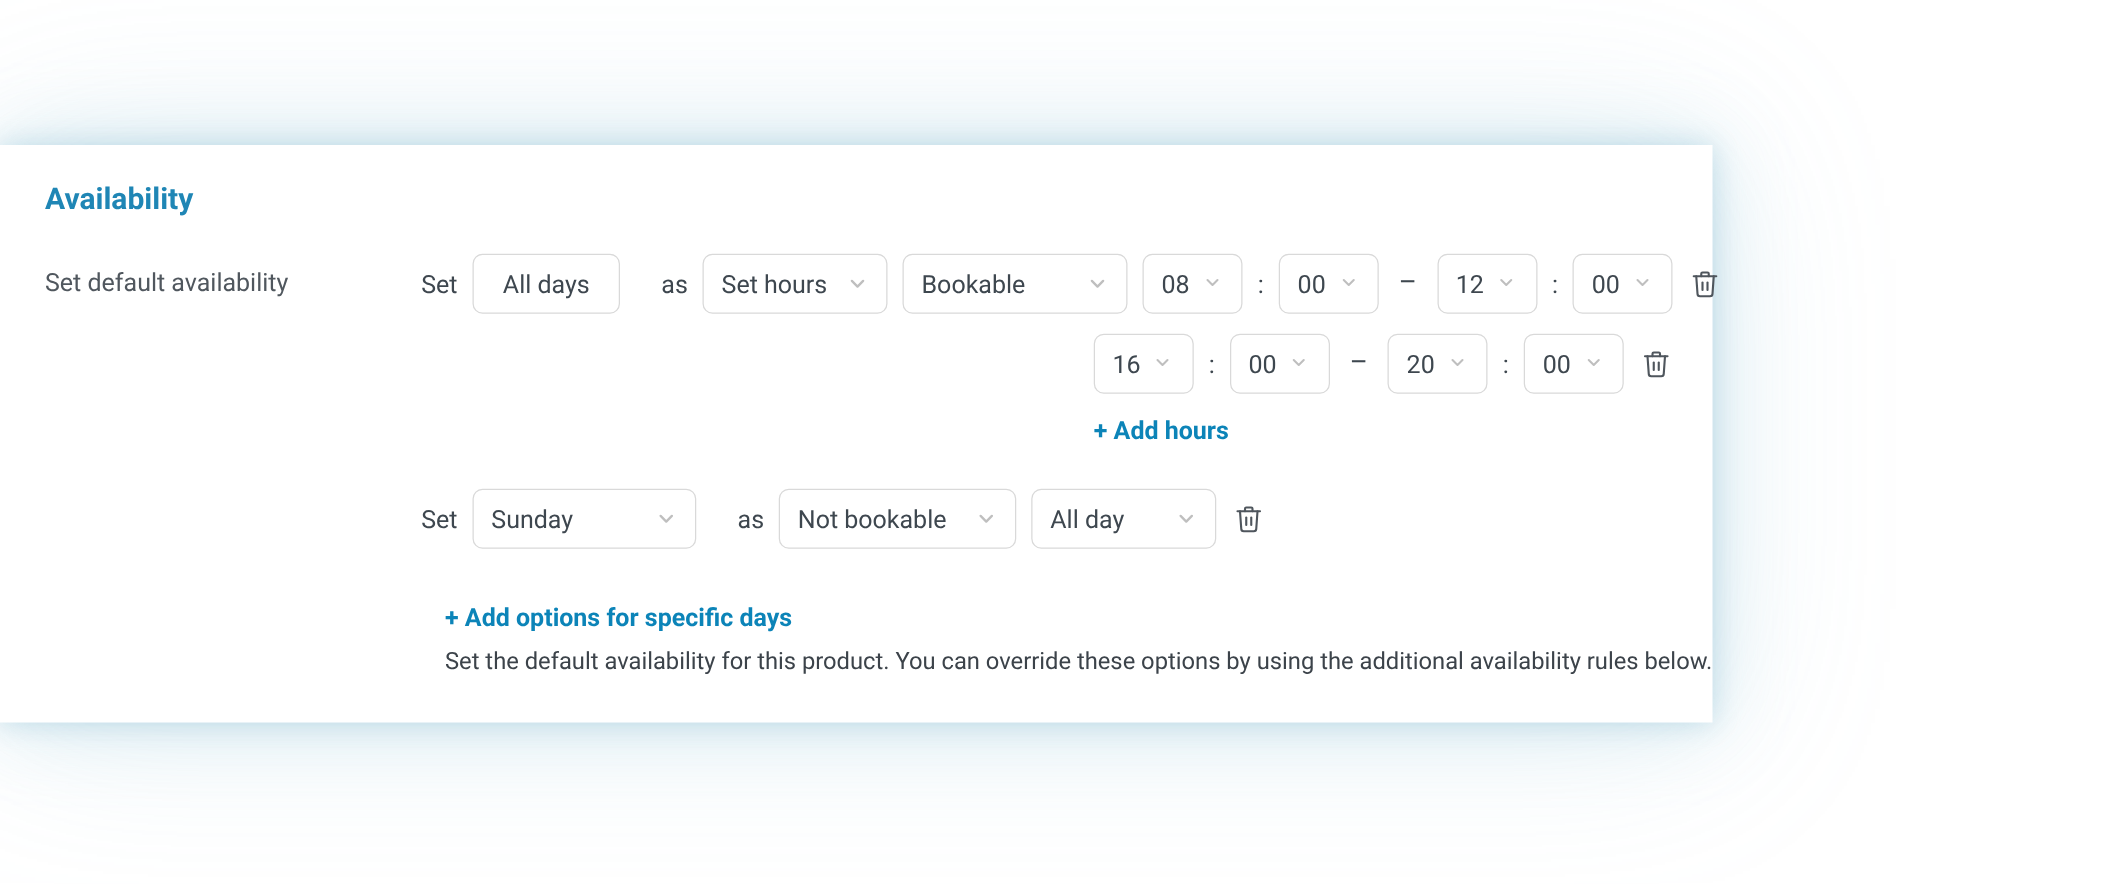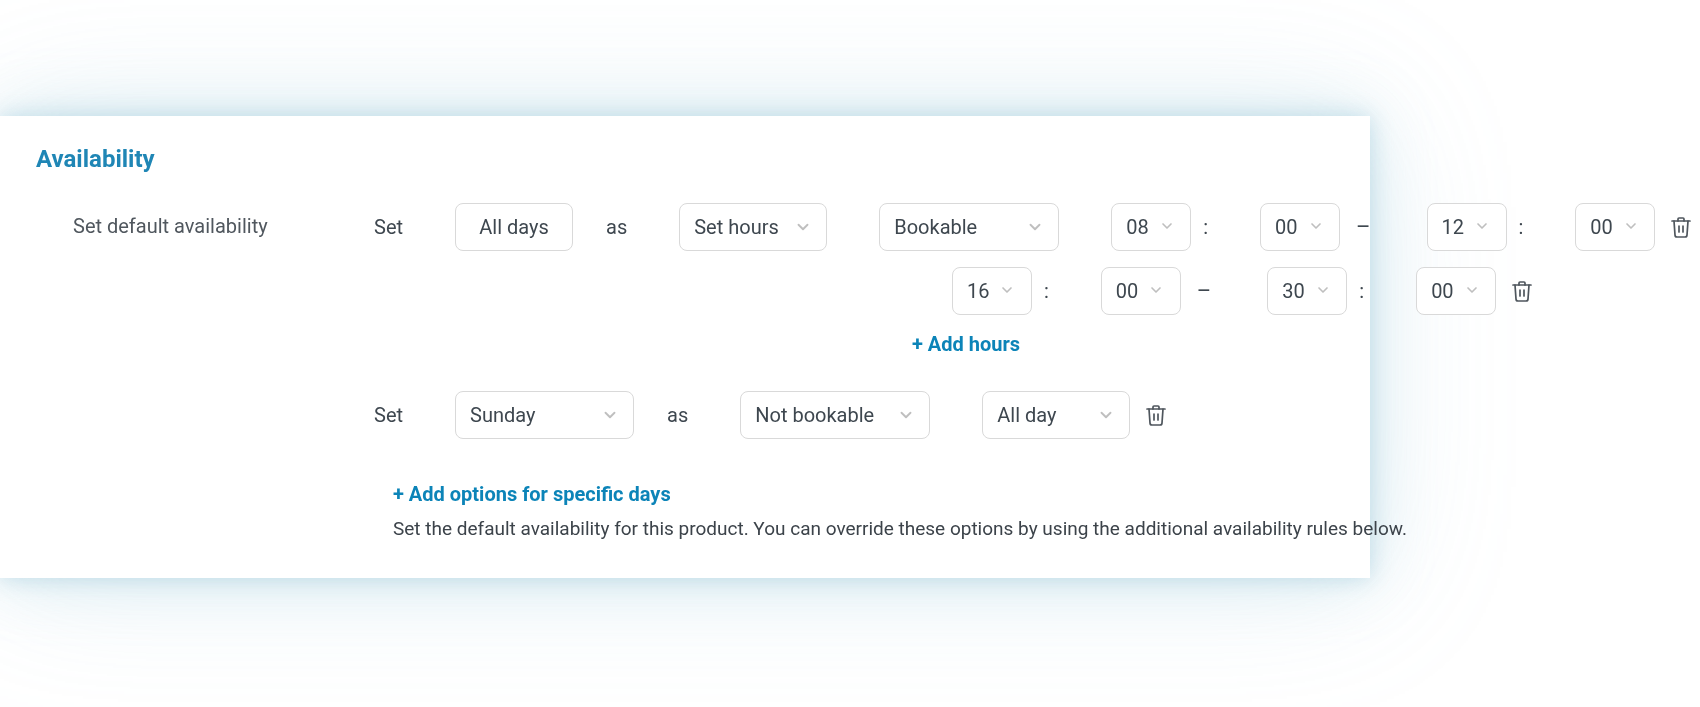--- a/index.html
+++ b/index.html
@@ -50,21 +50,20 @@
   .row{
     display:flex;
     align-items:flex-start;
   }
   .left-col{
     width:280px;
     flex:0 0 280px;
     color:var(--muted);
     font-size:20px;
     padding-top:10px;
-    margin-left:37px;
   }
   .right-col{
     flex:1;
     display:flex;
     flex-direction:column;
     gap:16px;
   }
   .rule-block{display:flex;flex-direction:column;gap:16px;}
   .line{
     display:flex;
@@ -79,21 +78,20 @@
     border:1px solid var(--border);
     border-radius:8px;
     height:48px;
     box-sizing:border-box;
     padding:0 14px;
     background:#fff;
     cursor:pointer;
     font-size:20px;
     color:var(--text);
     gap:10px;
-    margin-left:40px;
   }
   .select.no-chev{justify-content:center;}
   .select .txt{white-space:nowrap;}
   .chev{
     width:18px;height:18px;flex:0 0 18px;display:inline-block;
     color:var(--chev);
   }
   .w-day{width:179px;}
   .w-day-fixed{width:118px;}
   .w-status-lg{width:180px;}
@@ -227,21 +225,21 @@
               <div class="select w-time">
                 <span>00</span>
                 <span class="chev">
                     <svg viewBox="0 0 24 24" width="16" height="16" fill="none" stroke="currentColor" stroke-width="2.5" stroke-linecap="round" stroke-linejoin="round">
                       <polyline points="6 9 12 15 18 9"></polyline>
                     </svg>
                   </span>
               </div>
               <span class="dash">–</span>
               <div class="select w-time">
-                <span>30</span>
+                <span>20</span>
                 <span class="chev">
                     <svg viewBox="0 0 24 24" width="16" height="16" fill="none" stroke="currentColor" stroke-width="2.5" stroke-linecap="round" stroke-linejoin="round">
                       <polyline points="6 9 12 15 18 9"></polyline>
                     </svg>
                   </span>
               </div>
               <span class="sep">:</span>
               <div class="select w-time">
                 <span>00</span>
                 <span class="chev">

